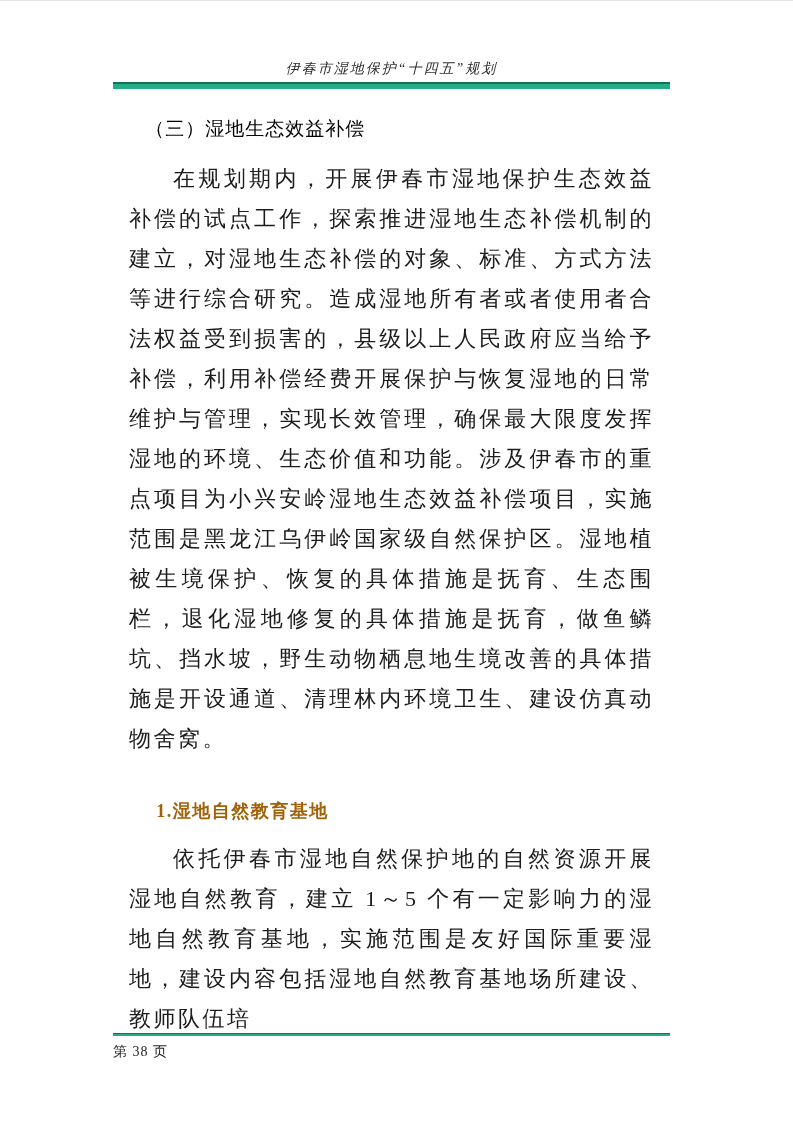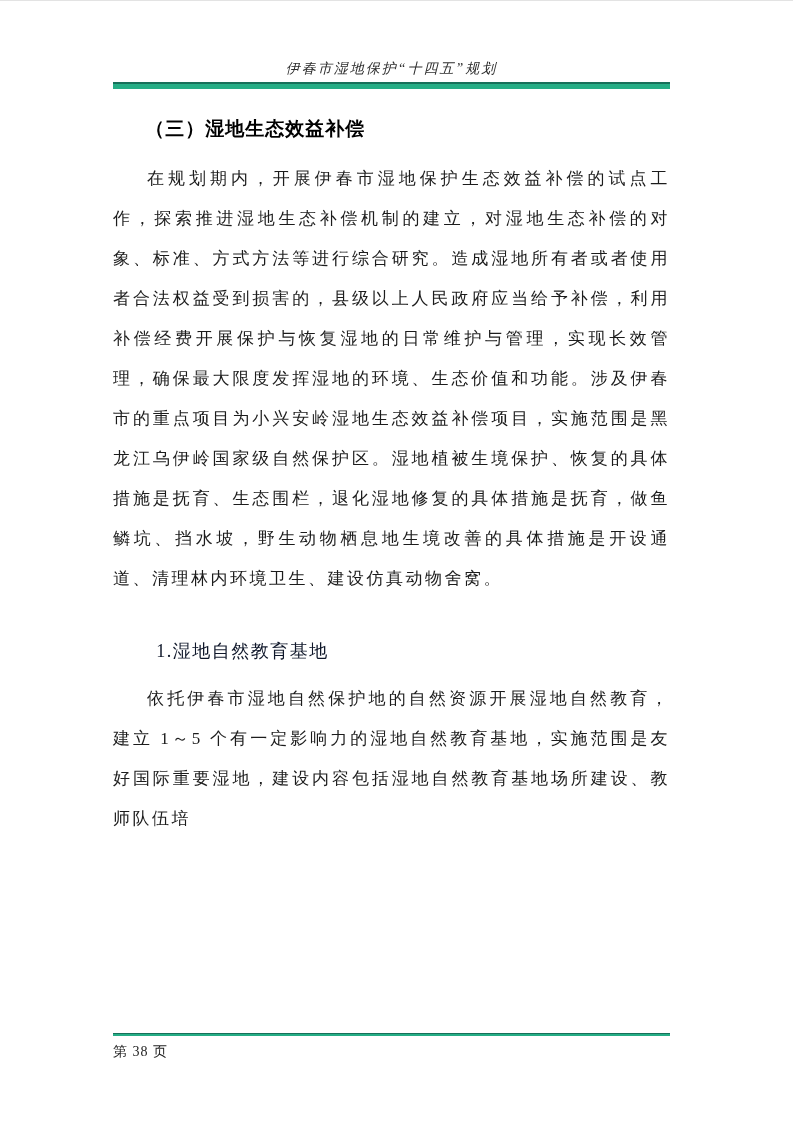--- a/index.html
+++ b/index.html
@@ -41,52 +41,52 @@
     border-top: 2px solid #17705a;
   }
   
   .doc-body {
     position: absolute;
     top: 96px;
     left: 113px;
     width: 557px;
   }
   .para {
-    margin: 0;
-    font-size: 17px;
+    margin: 16px;
+    font-size: 22px;
     line-height: 40px;
     letter-spacing: 2.5px;
     text-align: justify;
     text-indent: 2em;
   }
   .para-cont {           
     margin: 0;
     font-size: 17px;
     line-height: 40px;
     letter-spacing: 2.5px;
     text-indent: 0;
   }
   .heading-2 {
     margin: 12px 0 0 0;
     font-size: 19px;
     line-height: 40px;
-    font-weight: bold;
+    font-weight: normal;
     letter-spacing: 1px;
     text-indent: 1.7em;
     color: #000;
   }
   .heading-2.h4 { margin-top: 14px; }
   .heading-3 {
     margin: 32px 0 0 0;
     font-size: 18px;
     line-height: 40px;
-    font-weight: normal;
+    font-weight: bold;
     letter-spacing: 1.5px;
     text-indent: 2.4em;
-    color: #0f172a;
+    color: #a16207;
   }
   .para.p3 { margin-top: 10px; }
   .para.p4 { margin-top: 14px; }
   .para.pedu { margin-top: 8px; }
   
   .footer-rule {
     position: absolute;
     top: 1032px;
     left: 113px;
     width: 557px;

